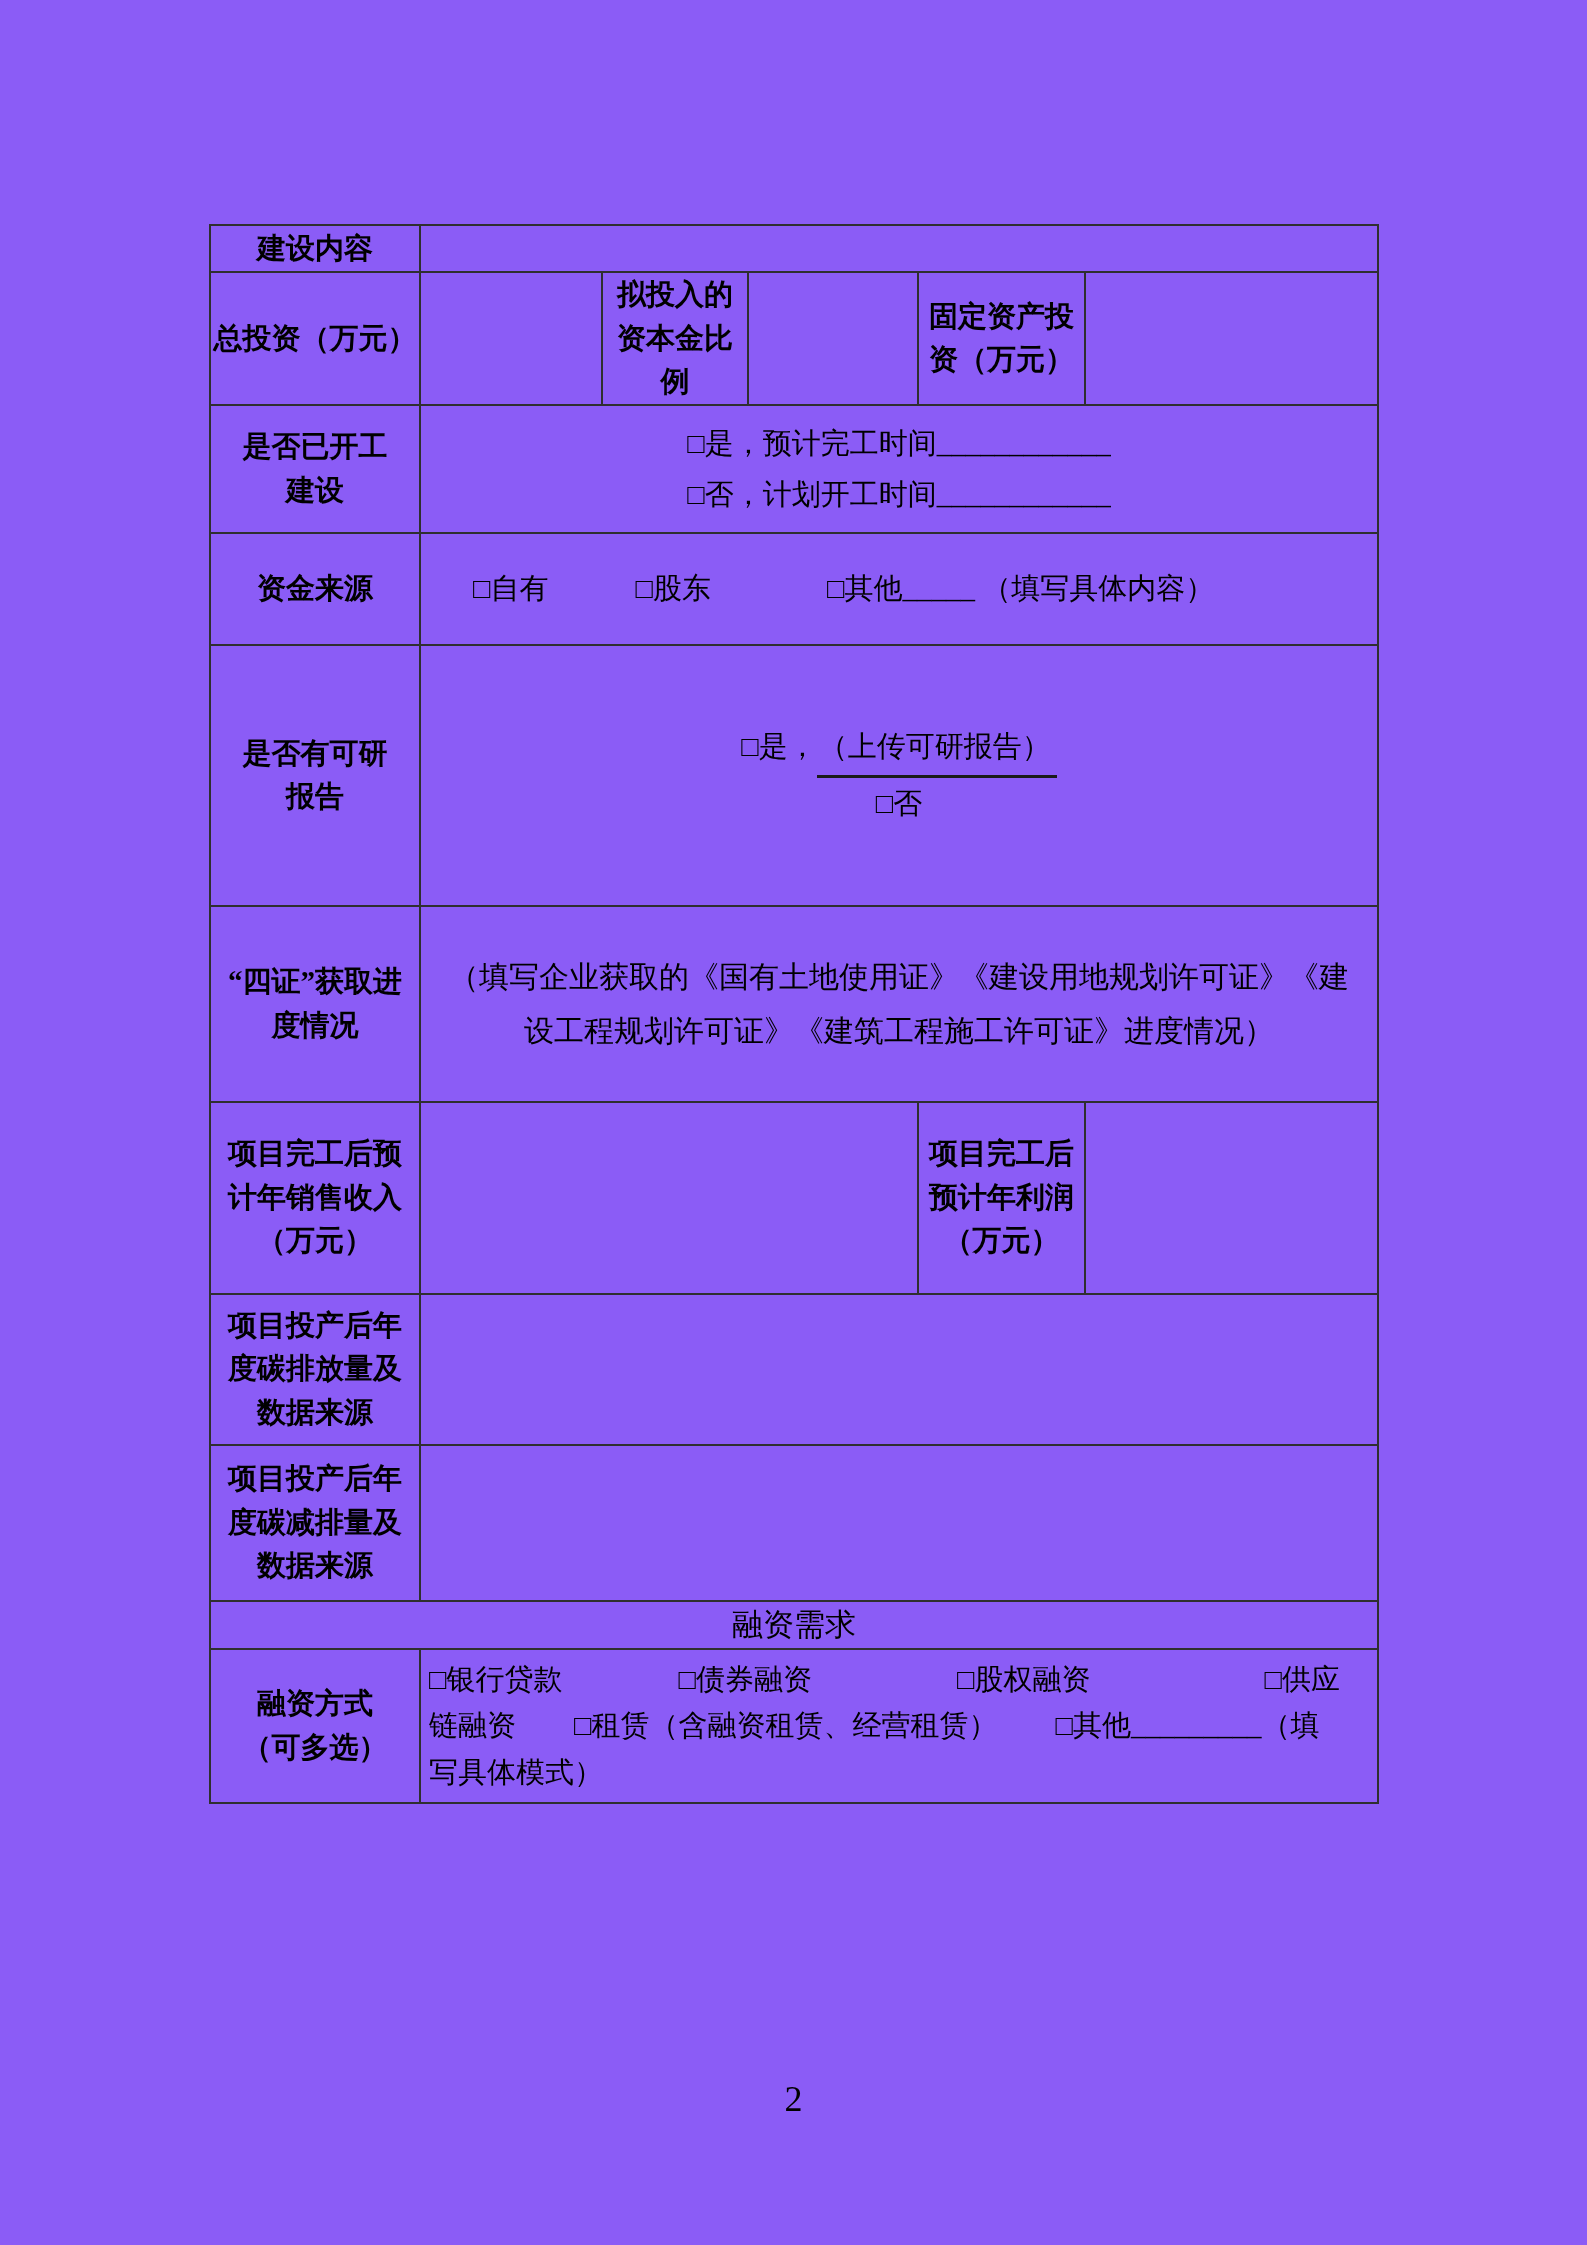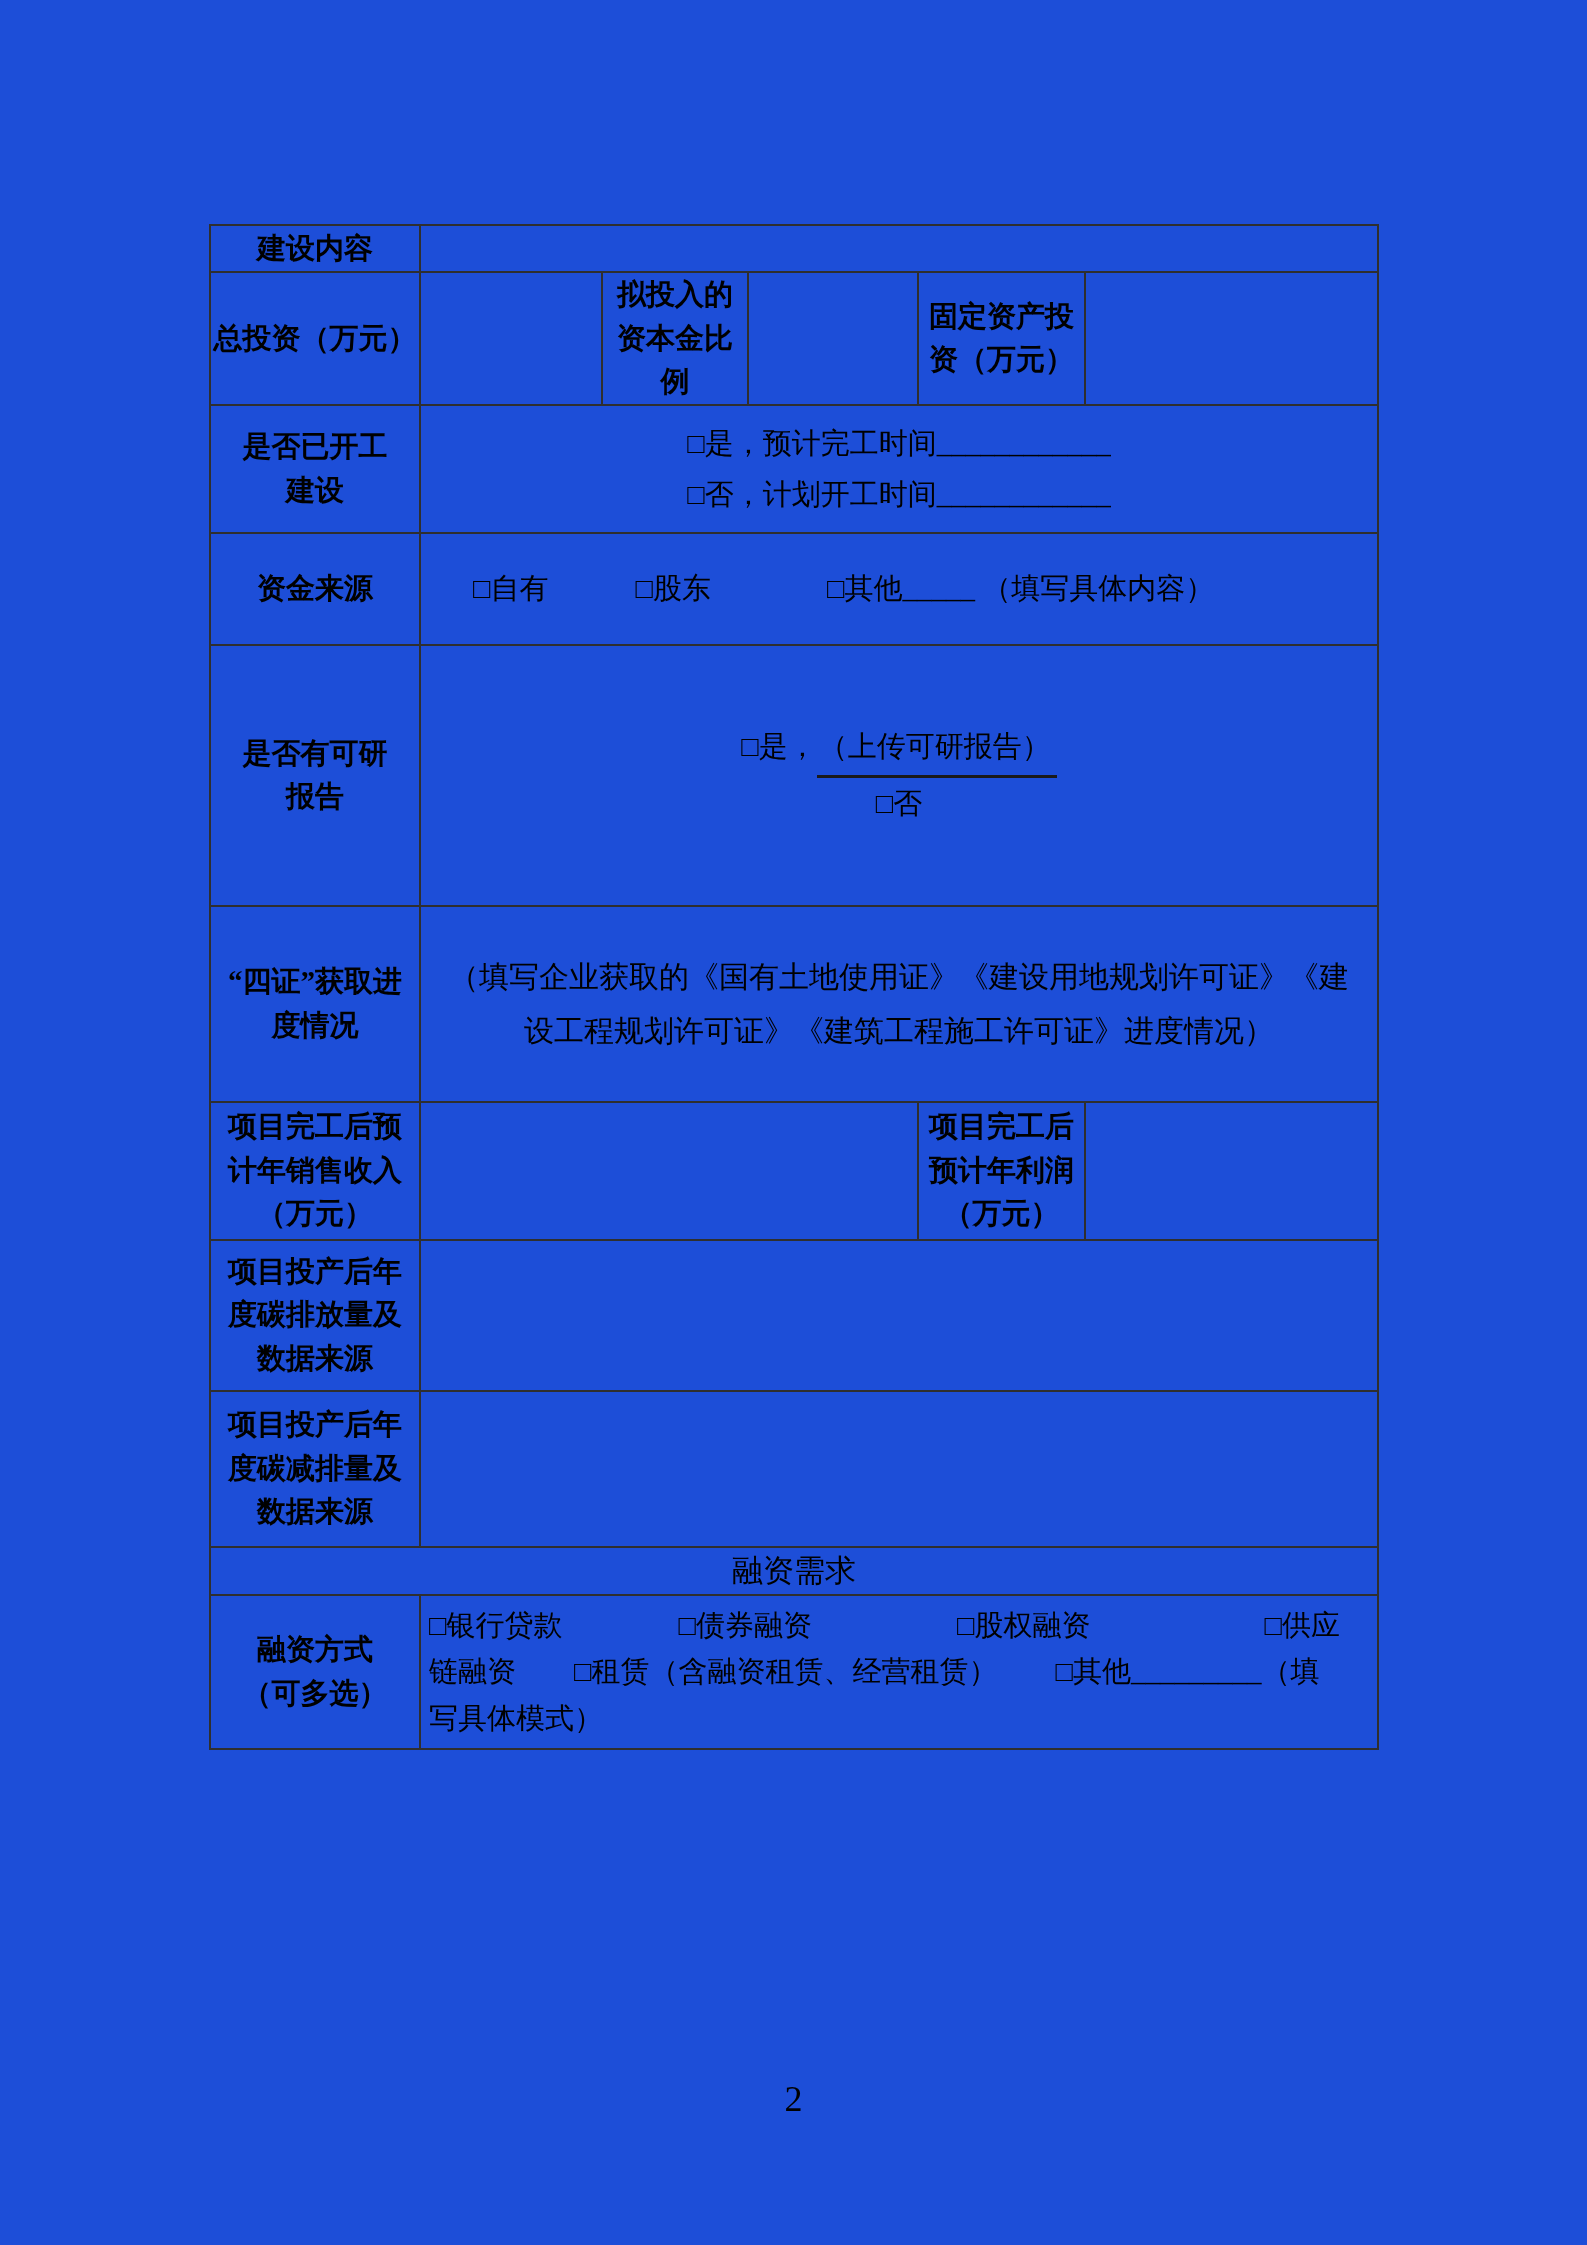--- a/index.html
+++ b/index.html
@@ -1,20 +1,20 @@
 <!DOCTYPE html>
 <html><head>
 <meta charset="utf-8">
 <style>
   html, body { margin: 0; padding: 0; background: #e8e8e8; }
   .page {
     position: relative;
     width: 1587px;
     height: 2245px;
-    background: #1d4ed8;
+    background: #8b5cf6;
     margin: 0 auto;
     overflow: hidden;
     font-family: "Liberation Serif", "DejaVu Serif", serif;
     color: #000;
   }
   table.form {
     position: absolute;
     left: 209px;
     top: 224px;
     width: 1168px;
@@ -134,21 +134,21 @@
     </tr>
 
 
     <tr style="height:196px">
       <td class="lbl multi">“四证”获取进
 度情况</td>
       <td colspan="5" class="note multi">（填写企业获取的《国有土地使用证》《建设用地规划许可证》《建
 设工程规划许可证》《建筑工程施工许可证》进度情况）</td>
     </tr>
 
-    <tr style="height:138px">
+    <tr style="height:192px">
       <td class="lbl multi">项目完工后预
 计年销售收入
 （万元）</td>
       <td colspan="3"></td>
       <td class="sublbl multi">项目完工后
 预计年利润
 （万元）</td>
       <td></td>
     </tr>
 

